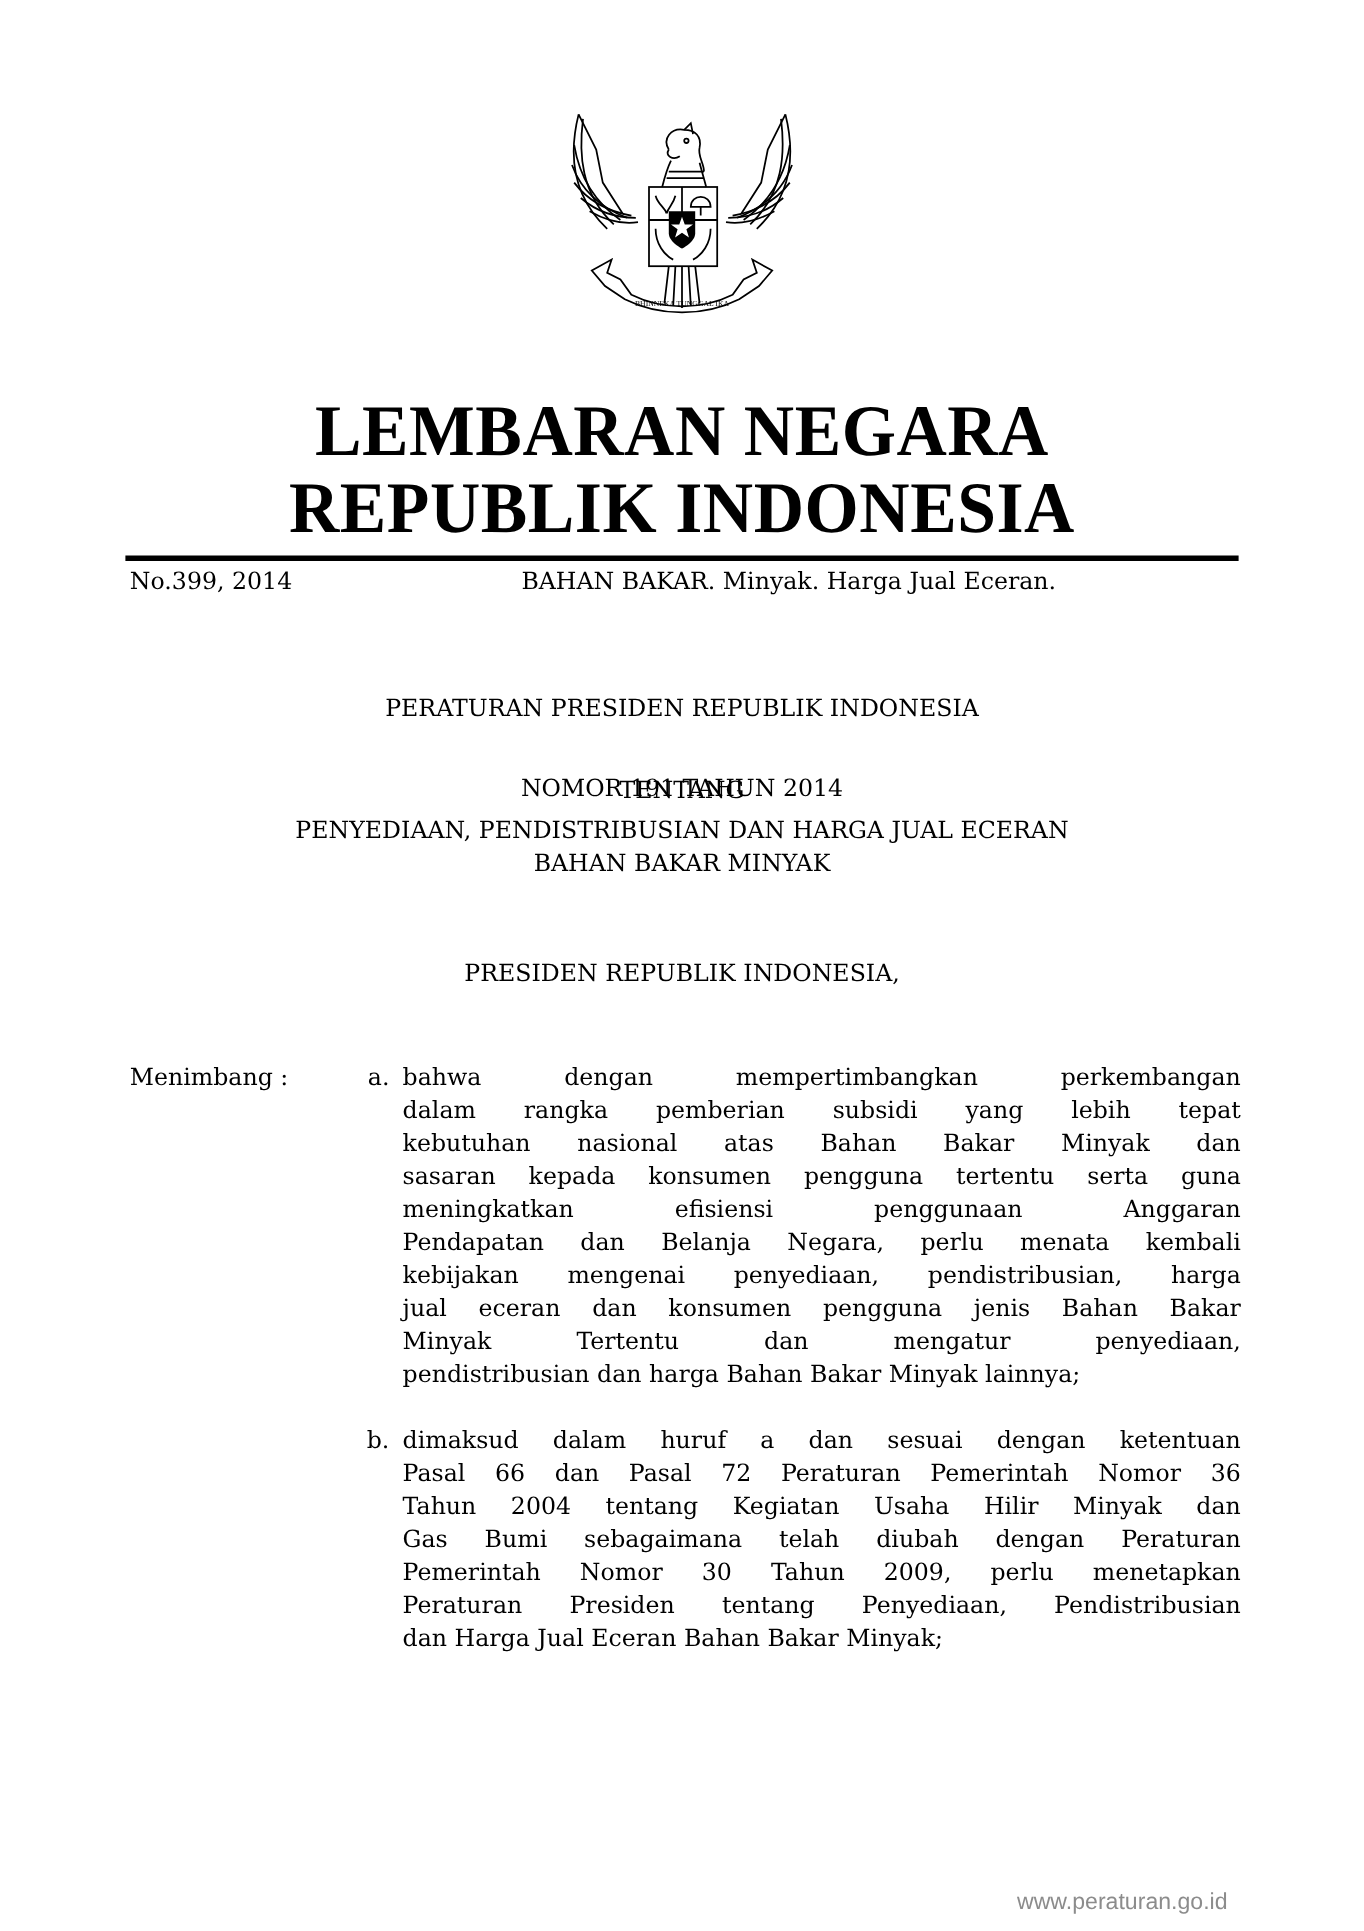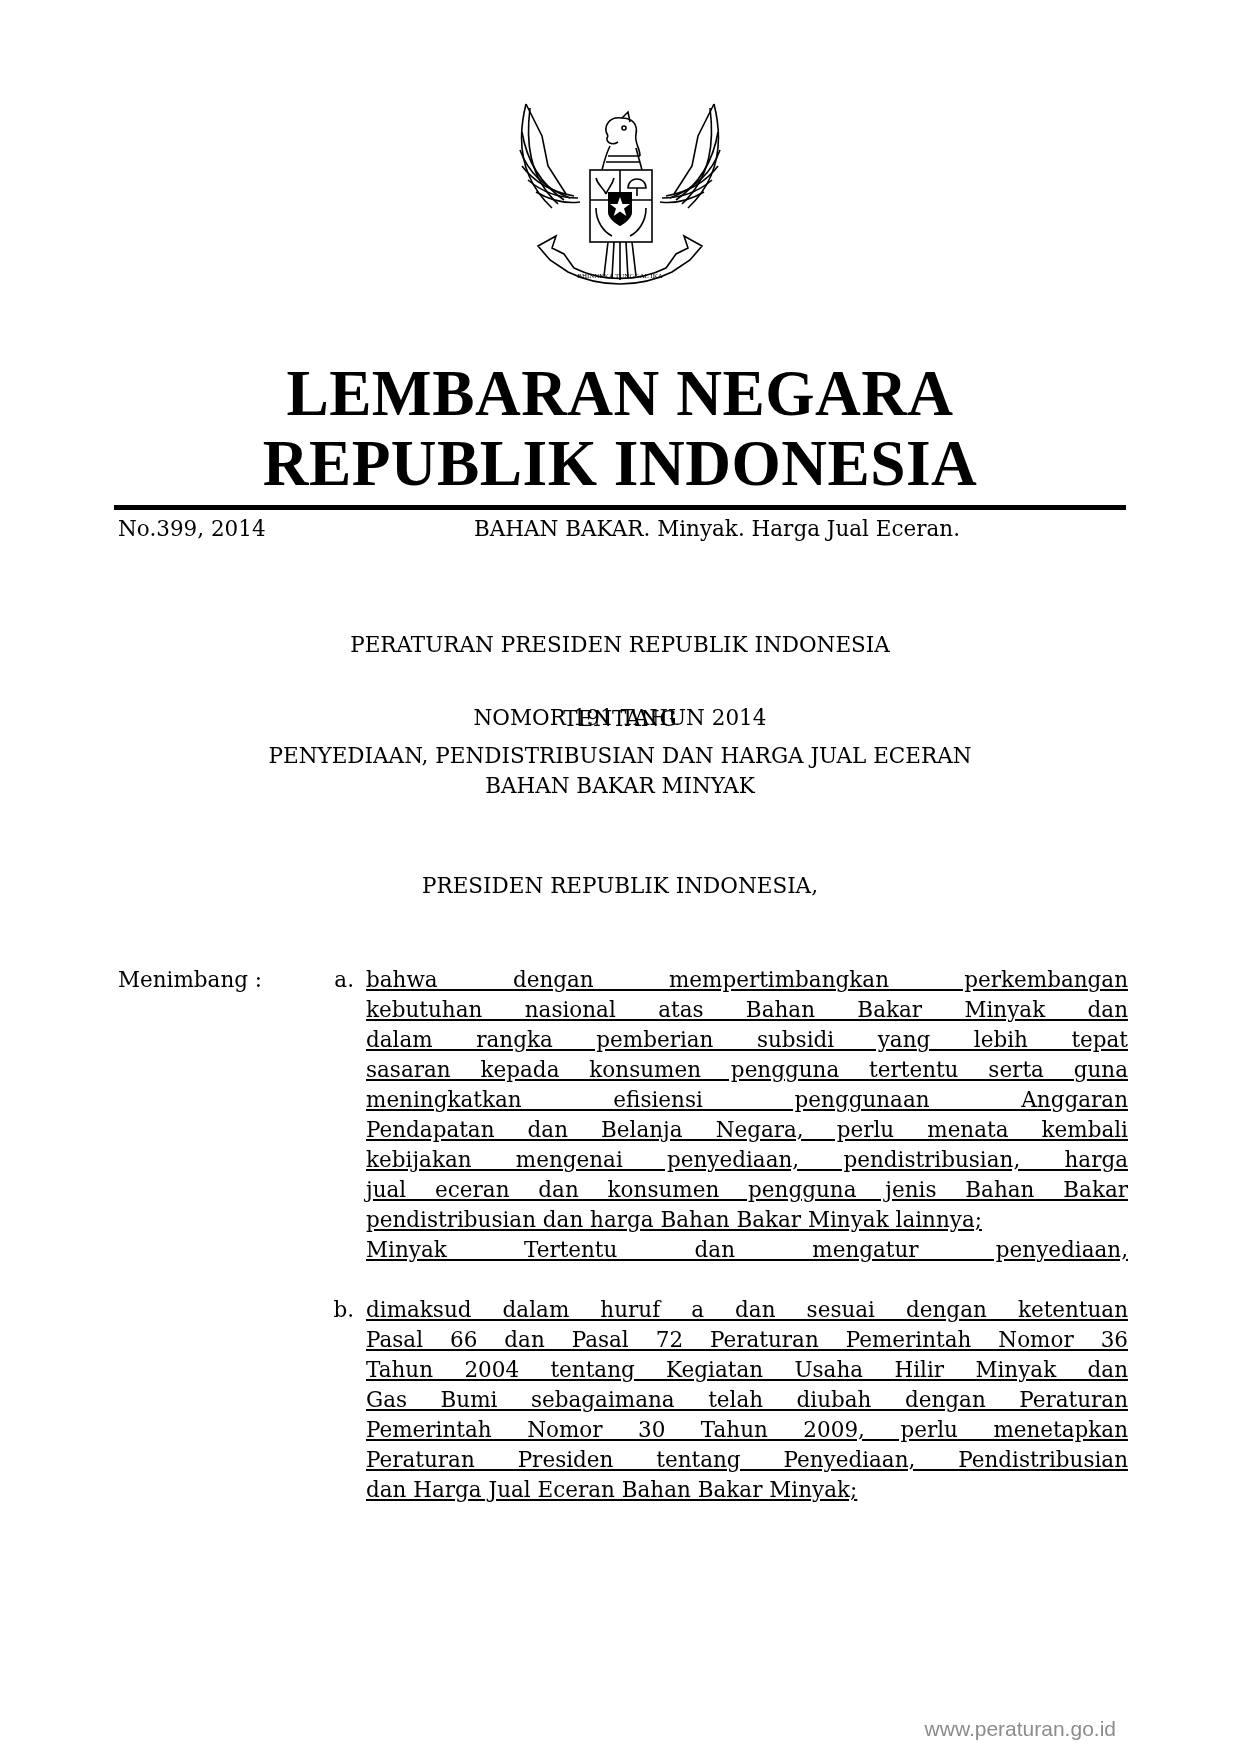--- a/index.html
+++ b/index.html
@@ -108,21 +108,20 @@
       top: 0;
       width: 762px;
       text-align: justify;
       text-align-last: left;
     }
     .item-text .ln {
       display: block;
       text-align: justify;
       text-align-last: justify;
       white-space: nowrap;
-      text-decoration: underline;
     }
     .item-text .ln.last {
       text-align-last: left;
     }
     .item-a { top: 0; }
     .item-b { top: 330px; }
 
     .watermark {
       position: absolute;
       right: 8px;
@@ -206,29 +205,29 @@
   <div class="center-block reg-subject2">BAHAN BAKAR MINYAK</div>
   <div class="center-block president">PRESIDEN REPUBLIK INDONESIA,</div>
 
   <div class="considering">
     <span class="consider-label">Menimbang :</span>
 
     <div class="item item-a">
       <span class="item-letter">a.</span>
       <div class="item-text">
         <span class="ln">bahwa dengan mempertimbangkan perkembangan</span>
+        <span class="ln">dalam rangka pemberian subsidi yang lebih tepat</span>
         <span class="ln">kebutuhan nasional atas Bahan Bakar Minyak dan</span>
-        <span class="ln">dalam rangka pemberian subsidi yang lebih tepat</span>
         <span class="ln">sasaran kepada konsumen pengguna tertentu serta guna</span>
         <span class="ln">meningkatkan efisiensi penggunaan Anggaran</span>
         <span class="ln">Pendapatan dan Belanja Negara, perlu menata kembali</span>
         <span class="ln">kebijakan mengenai penyediaan, pendistribusian, harga</span>
         <span class="ln">jual eceran dan konsumen pengguna jenis Bahan Bakar</span>
+        <span class="ln">Minyak Tertentu dan mengatur penyediaan,</span>
         <span class="ln last">pendistribusian dan harga Bahan Bakar Minyak lainnya;</span>
-        <span class="ln">Minyak Tertentu dan mengatur penyediaan,</span>
       </div>
     </div>
 
     <div class="item item-b">
       <span class="item-letter">b.</span>
       <div class="item-text">
         <span class="ln">dimaksud dalam huruf a dan sesuai dengan ketentuan</span>
         <span class="ln">Pasal 66 dan Pasal 72 Peraturan Pemerintah Nomor 36</span>
         <span class="ln">Tahun 2004 tentang Kegiatan Usaha Hilir Minyak dan</span>
         <span class="ln">Gas Bumi sebagaimana telah diubah dengan Peraturan</span>

